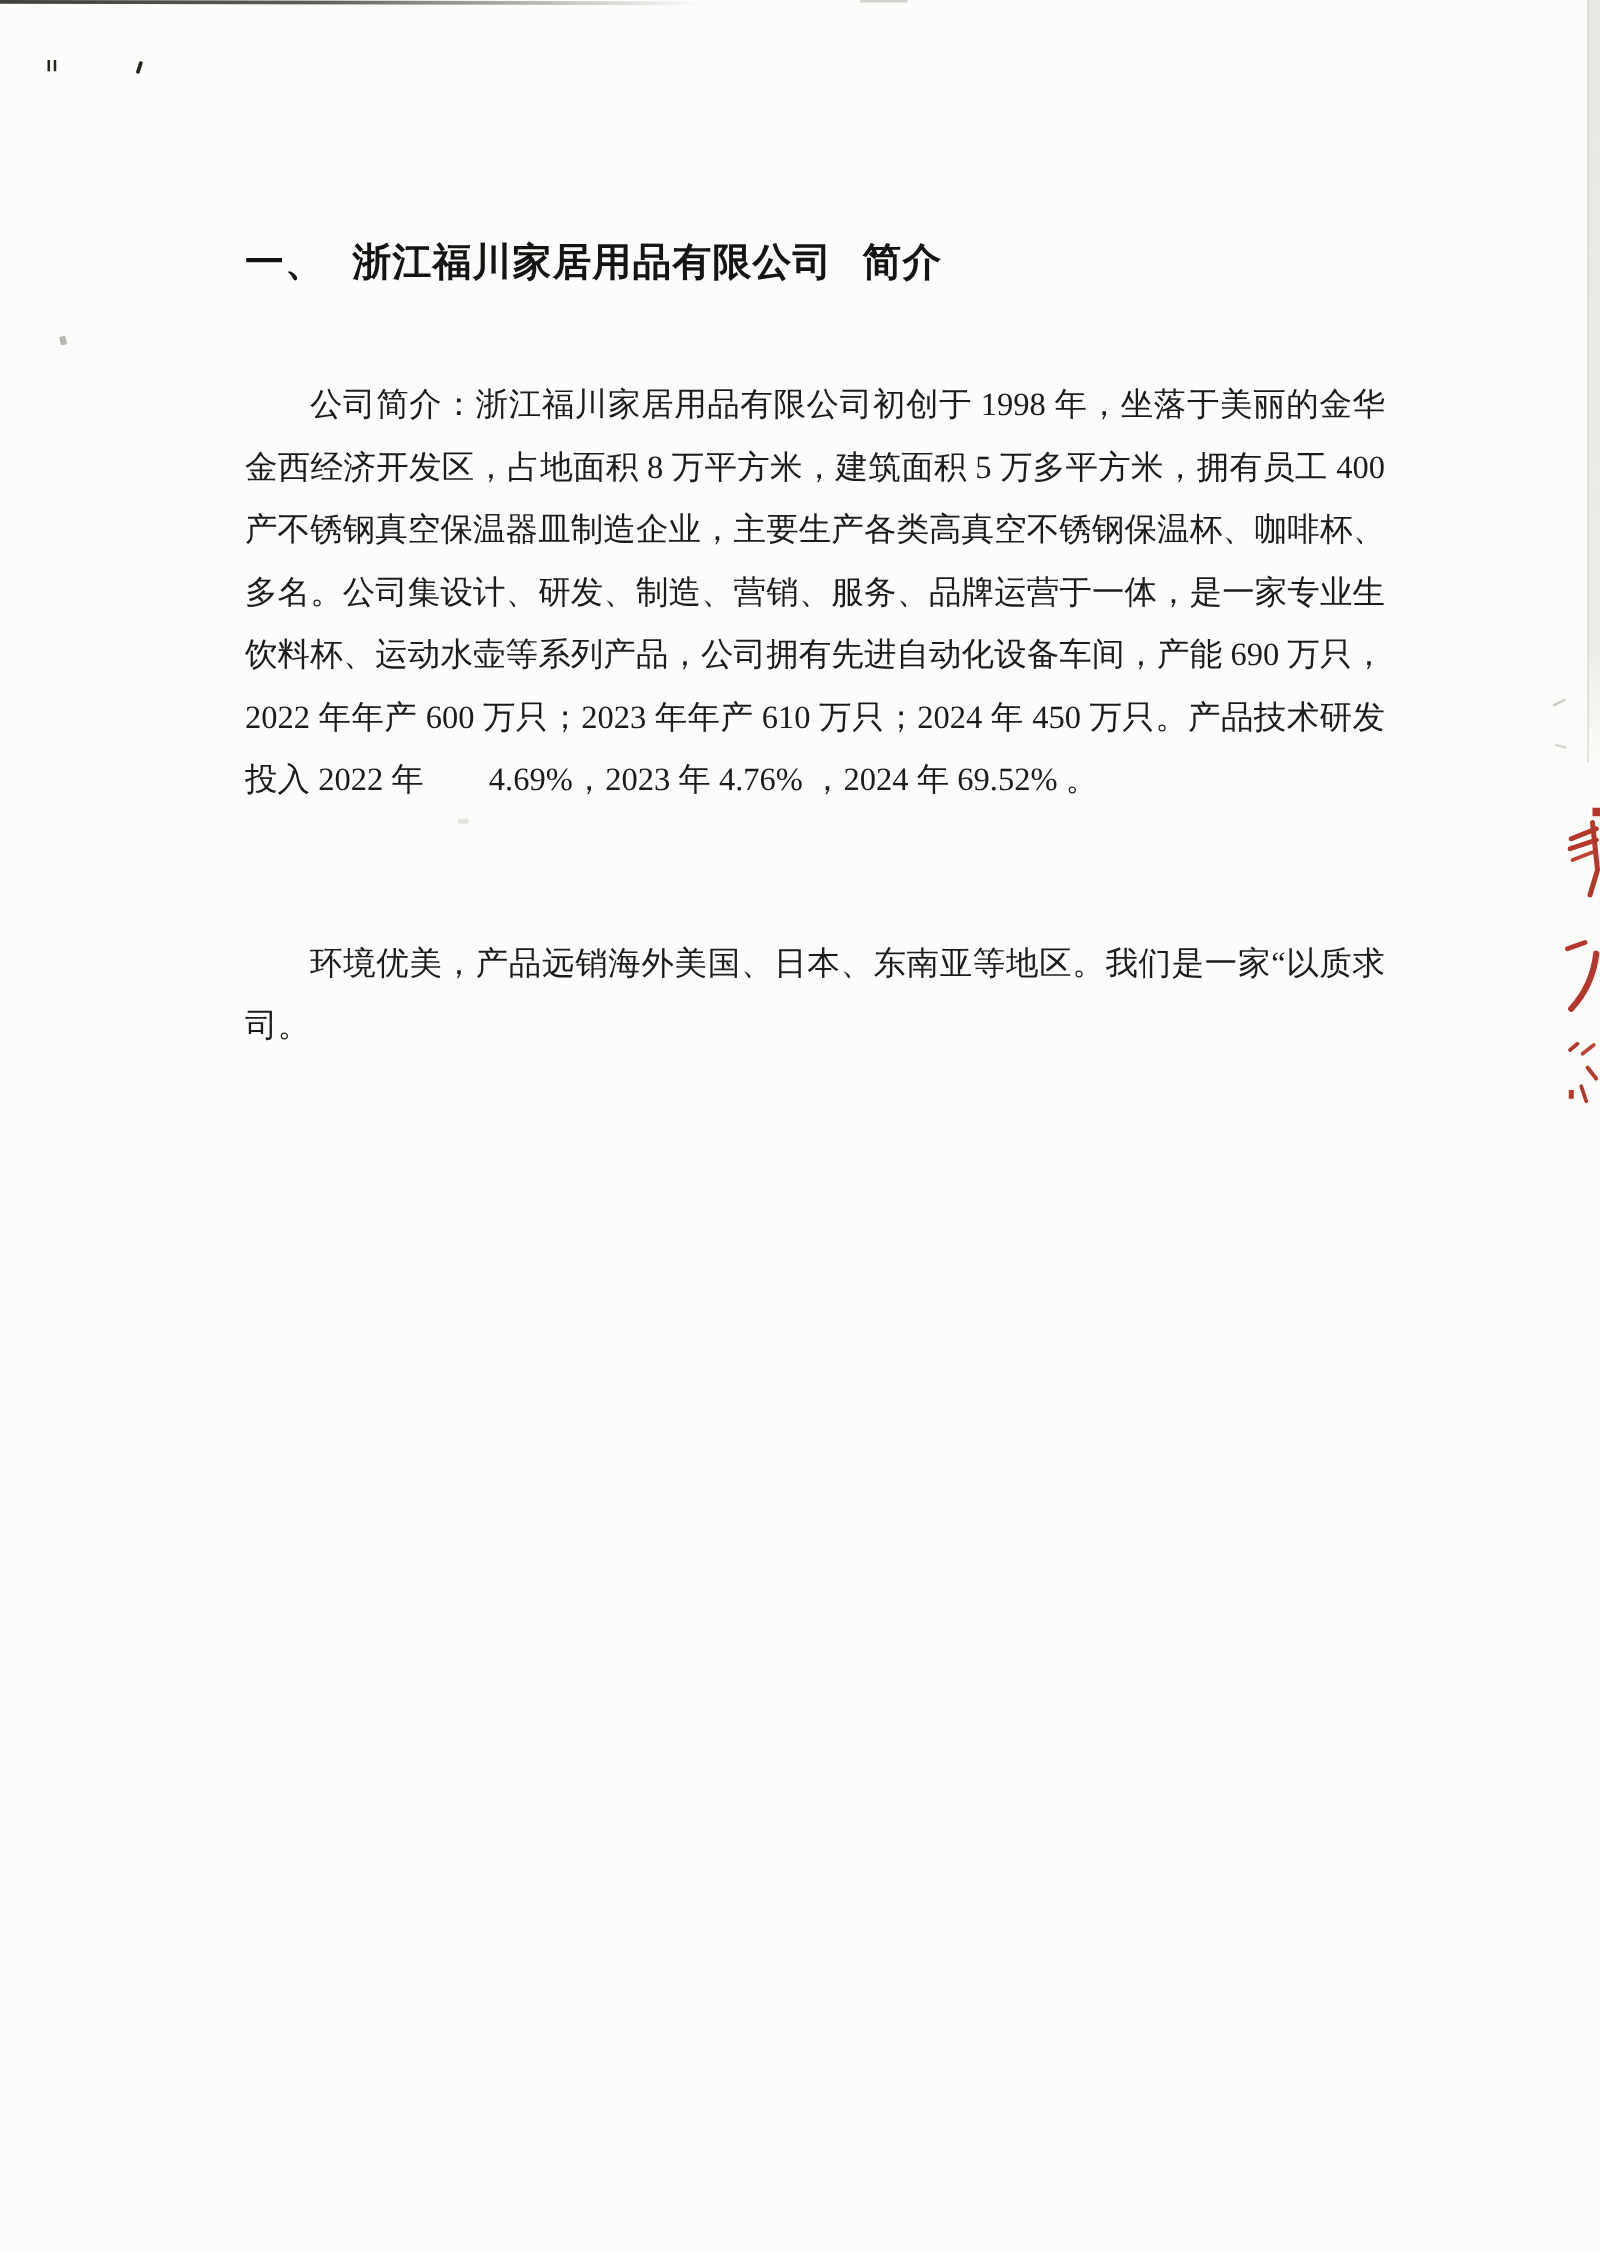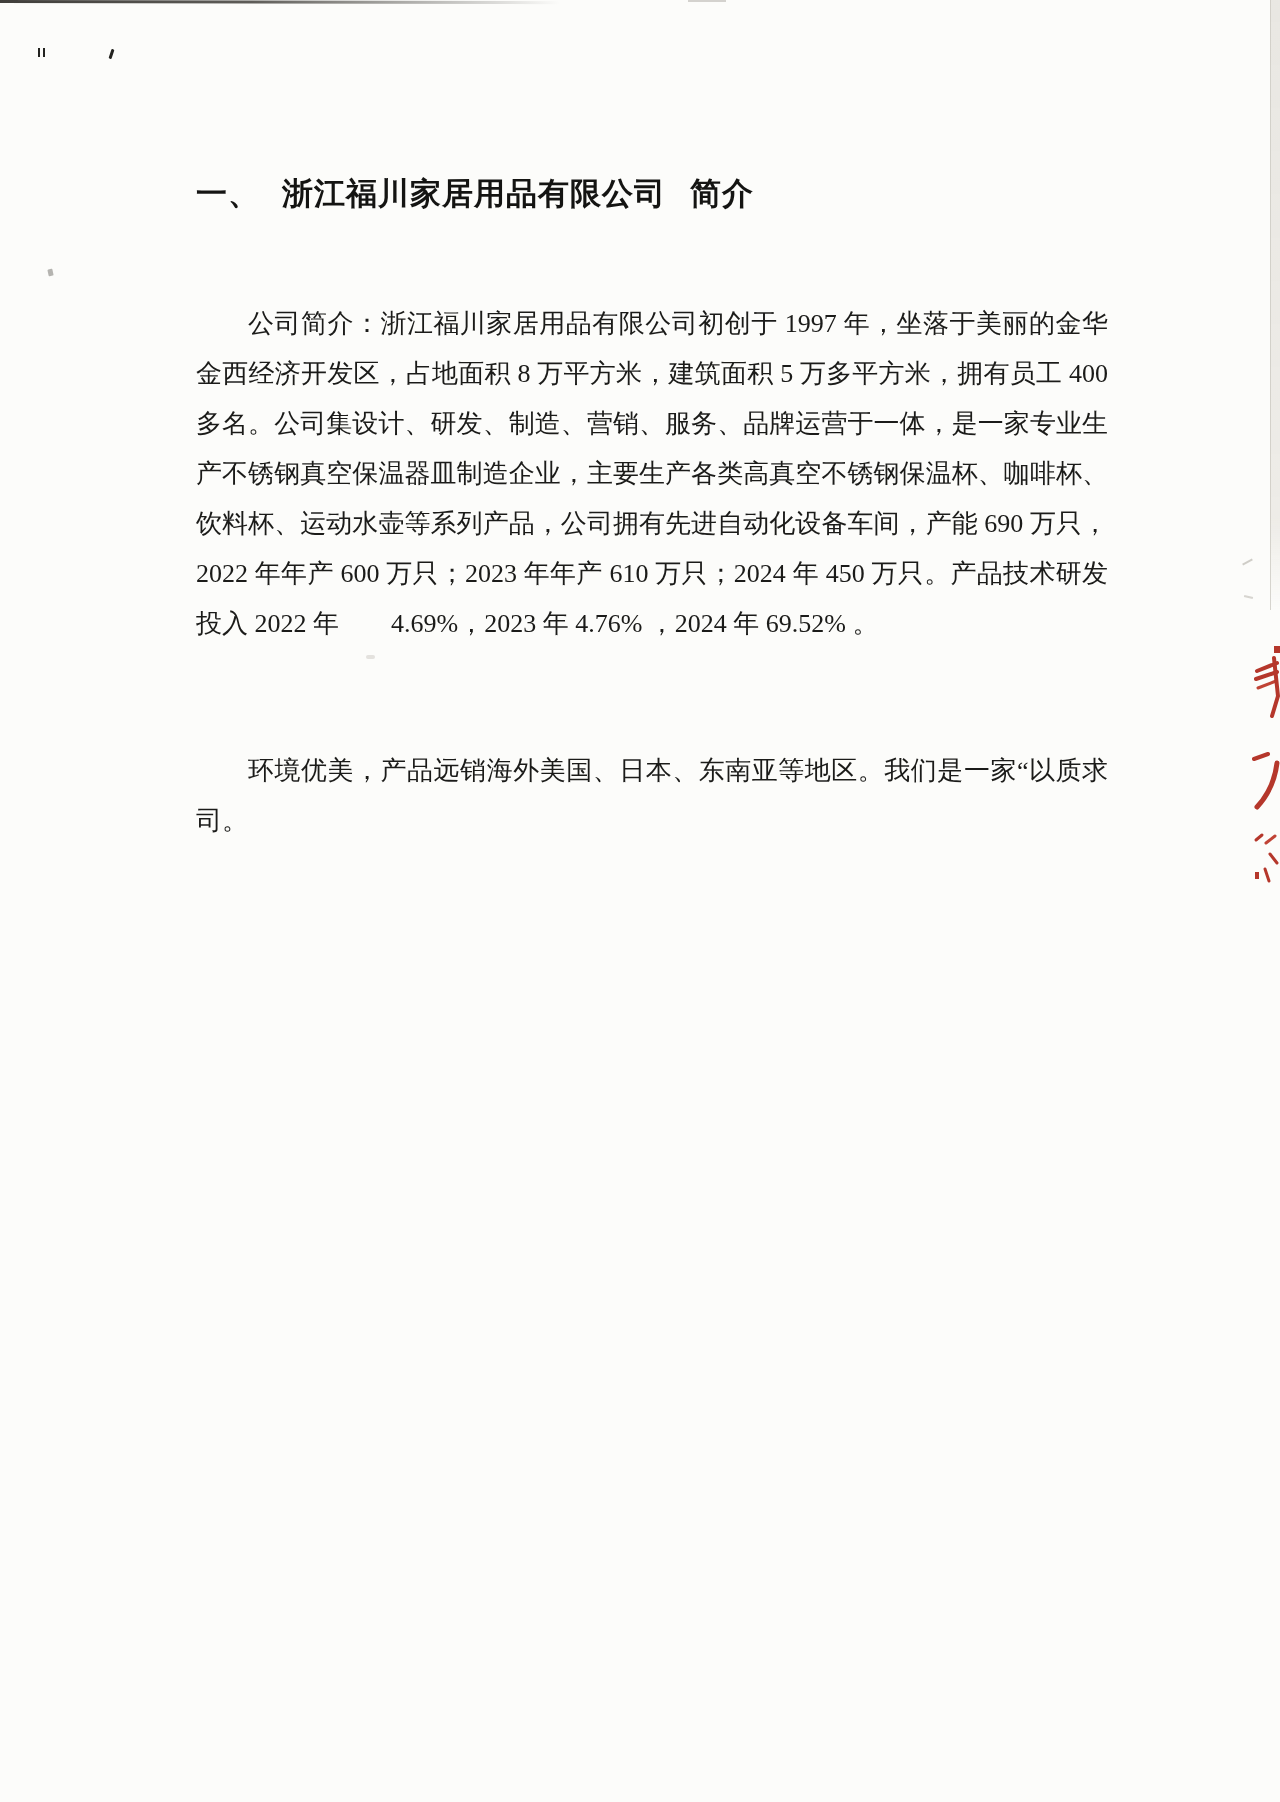--- a/index.html
+++ b/index.html
@@ -7,21 +7,21 @@
     width: 1280px; height: 1802px;
     position: relative;
     background: #fcfcfa;
     overflow: hidden;
     font-family: "Liberation Serif", serif;
     color: #1c1c1a;
   }
 
   
   .heading {
-    position: absolute; left: 196px; top: 152px;
+    position: absolute; left: 196px; top: 168px;
     font-family: "Liberation Sans", sans-serif;
     font-weight: 700;
     font-size: 31px; line-height: 42px;
     letter-spacing: 1px;
     color: #141412;
     white-space: nowrap;
   }
   .h-num    { margin-right: 22px; }
   .h-suffix { margin-left: 24px; }
 
@@ -107,24 +107,24 @@
 <div class="speck speck-c"></div>
 <div class="speck speck-d"></div>
 <div class="speck pencil-dash-1"></div>
 <div class="speck pencil-dash-2"></div>
 
 <h1 class="heading">
   <span class="h-num">一、</span><span class="h-company">浙江福川家居用品有限公司</span><span class="h-suffix">简介</span>
 </h1>
 
 <div class="para para1">
-  <div class="line indent">公司简介：浙江福川家居用品有限公司初创于 1997 年，坐落于美丽的金华</div>
+  <div class="line indent">公司简介：浙江福川家居用品有限公司初创于 1998 年，坐落于美丽的金华</div>
   <div class="line">金西经济开发区，占地面积 8 万平方米，建筑面积 5 万多平方米，拥有员工 400</div>
+  <div class="line">产不锈钢真空保温器皿制造企业，主要生产各类高真空不锈钢保温杯、咖啡杯、</div>
   <div class="line">多名。公司集设计、研发、制造、营销、服务、品牌运营于一体，是一家专业生</div>
-  <div class="line">产不锈钢真空保温器皿制造企业，主要生产各类高真空不锈钢保温杯、咖啡杯、</div>
   <div class="line">饮料杯、运动水壶等系列产品，公司拥有先进自动化设备车间，产能 690 万只，</div>
   <div class="line">2022 年年产 600 万只；2023 年年产 610 万只；2024 年 450 万只。产品技术研发</div>
   <div class="line lastline">投入 2022 年　　4.69%，2023 年 4.76% ，2024 年 69.52% 。</div>
 </div>
 
 <div class="para para2">
   <div class="line indent">环境优美，产品远销海外美国、日本、东南亚等地区。我们是一家“以质求</div>
   <div class="line lastline">司。</div>
 </div>
 

